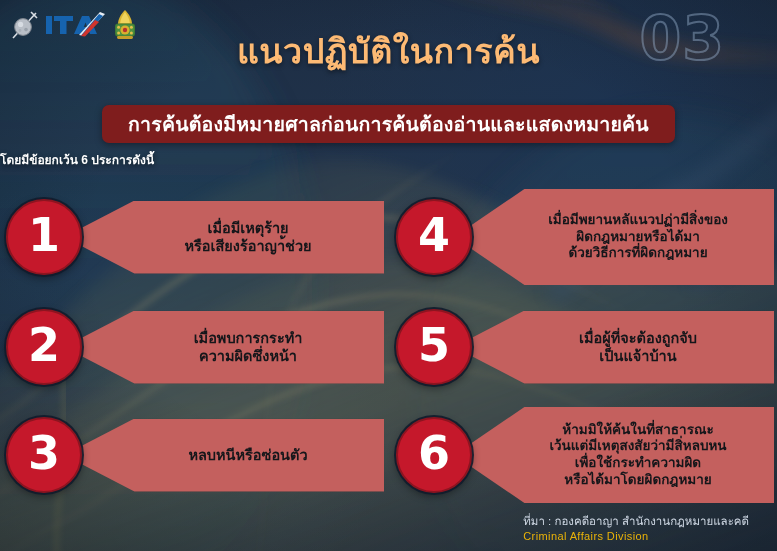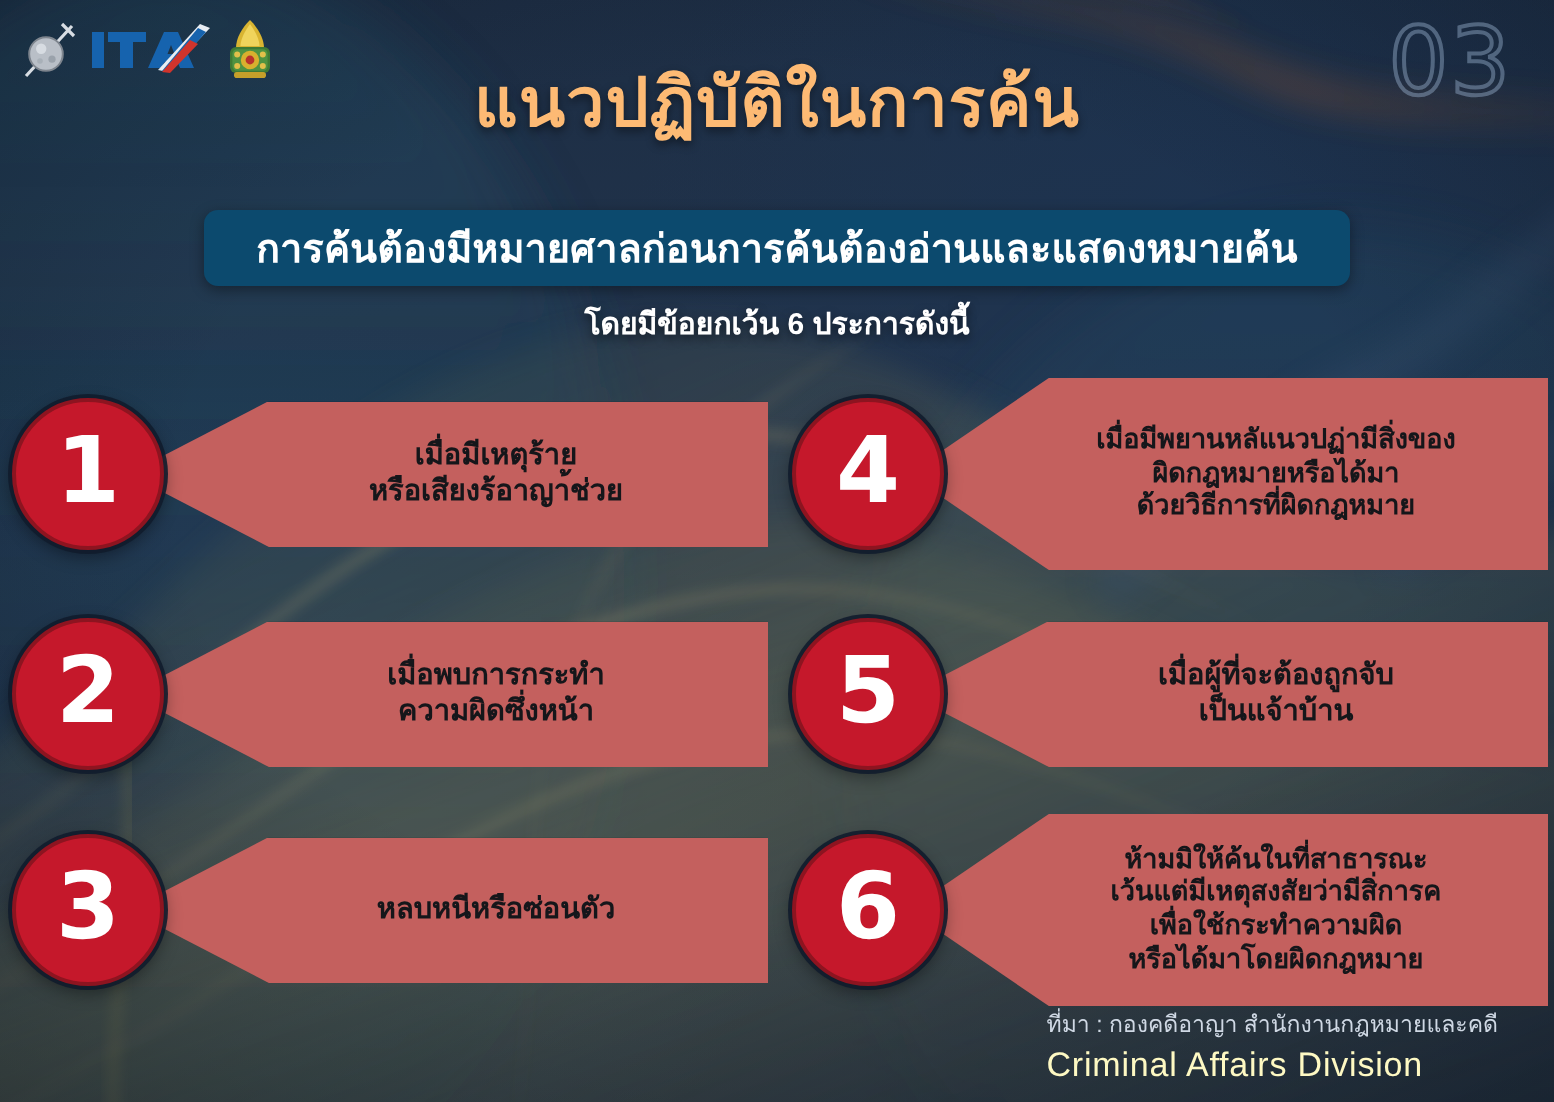--- a/index.html
+++ b/index.html
@@ -48,23 +48,23 @@
     gap: 4px;
     height: 34px;
   }
   .logo-mace   { width: 30px; height: 32px; }
   .logo-ita    { width: 64px; height: 28px; }
   .logo-garuda { width: 26px; height: 32px; }
 
   
   .page-no {
     position: absolute;
-    right: 21px; top: 8px;
-    font-size: 47px;
-    font-weight: 400;
+    right: 52px; top: 8px;
+    font-size: 60px;
+    font-weight: 700;
     letter-spacing: 1px;
     line-height: 1;
     color: transparent;
     -webkit-text-stroke: 2px rgba(150,175,205,.45);
     font-family: "DejaVu Sans", sans-serif;
     user-select: none;
   }
 
   
   .title {
@@ -76,41 +76,41 @@
     color: #fdba74;
     letter-spacing: .5px;
     text-shadow: 0 2px 5px rgba(0,0,0,.45);
   }
 
   
   .banner {
     position: absolute;
     left: 102px; top: 105px;
     width: 573px; height: 38px;
-    background: #0c4a6e;
+    background: #7f1d1d;
     border-radius: 7px;
     display: flex;
     align-items: center;
     justify-content: center;
     box-shadow: 0 2px 7px rgba(0,0,0,.38);
   }
   .banner-text {
     color: #fff;
     font-size: 19.5px;
     font-weight: 700;
     letter-spacing: .2px;
     white-space: nowrap;
   }
 
   .subtitle {
     position: absolute;
     left: 0; right: 0; top: 150px;
-    text-align: center;
+    text-align: left;
     color: #fff;
-    font-size: 15px;
+    font-size: 12px;
     font-weight: 700;
     text-shadow: 0 2px 5px rgba(0,0,0,.5);
   }
 
   
   .items {
     position: absolute;
     left: 0; top: 188px;
     width: 777px; height: 320px;
   }
@@ -179,23 +179,23 @@
   .footer {
     position: absolute;
     right: 28px; bottom: 6px;
     text-align: left;
     color: #cfd8e4;
     font-size: 11.5px;
     line-height: 1.42;
   }
   .footer .en {
     display: block;
-    font-size: 17px;
+    font-size: 11px;
     letter-spacing: .4px;
-    color: #fef9c3;
+    color: #eab308;
   }
 </style>
 </head>
 <body>
 
 <div id="slide">
 
   <div class="bg-base"></div>
   <div class="bg-swirl">
     <svg viewBox="0 0 860 620" preserveAspectRatio="none" xmlns="http://www.w3.org/2000/svg">
@@ -364,21 +364,21 @@
       </div>
     </div>
 
     <div class="item" style="left:396px; top:218px;">
       <div class="badge">
         <span class="badge-num">6</span>
       </div>
       <div class="arrow tall">
         <div class="arrow-text">
           <span class="ln">ห้ามมิให้ค้นในที่สาธารณะ</span>
-          <span class="ln">เว้นแต่มีเหตุสงสัยว่ามีสิ่การค</span>
+          <span class="ln">เว้นแต่มีเหตุสงสัยว่ามีสิ่หลบหน</span>
           <span class="ln">เพื่อใช้กระทำความผิด</span>
           <span class="ln">หรือได้มาโดยผิดกฎหมาย</span>
         </div>
       </div>
     </div>
 
   </div>
 
   <div class="footer">
     <span>ที่มา : กองคดีอาญา สำนักงานกฎหมายและคดี</span>

